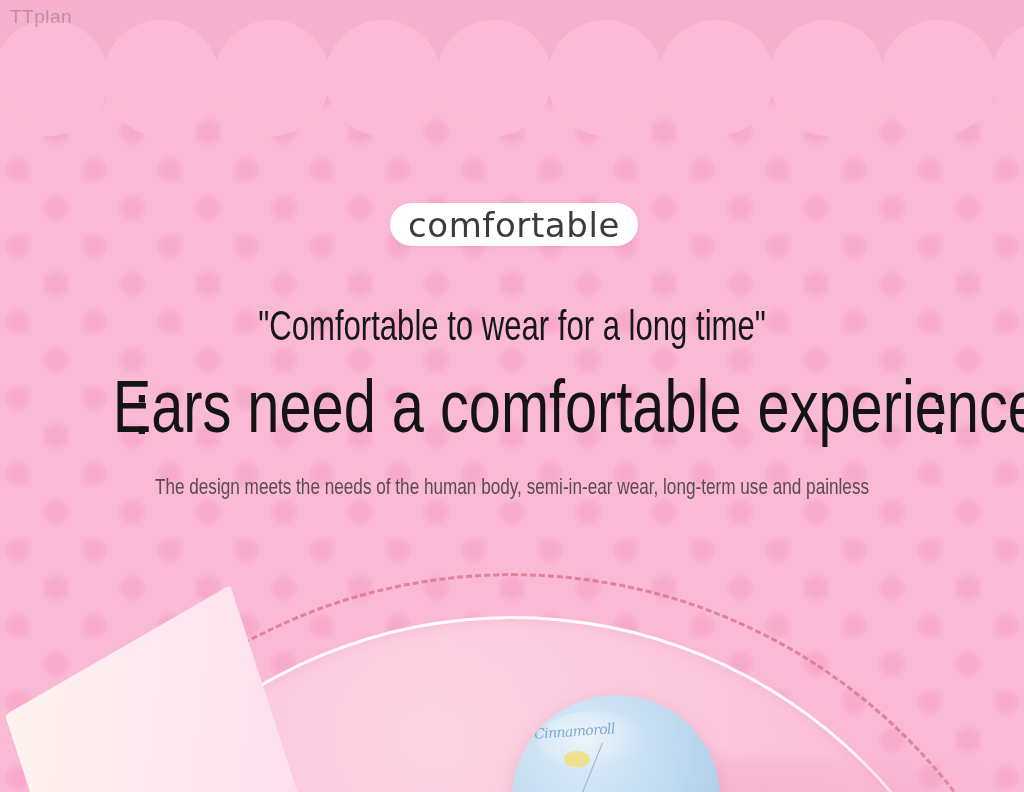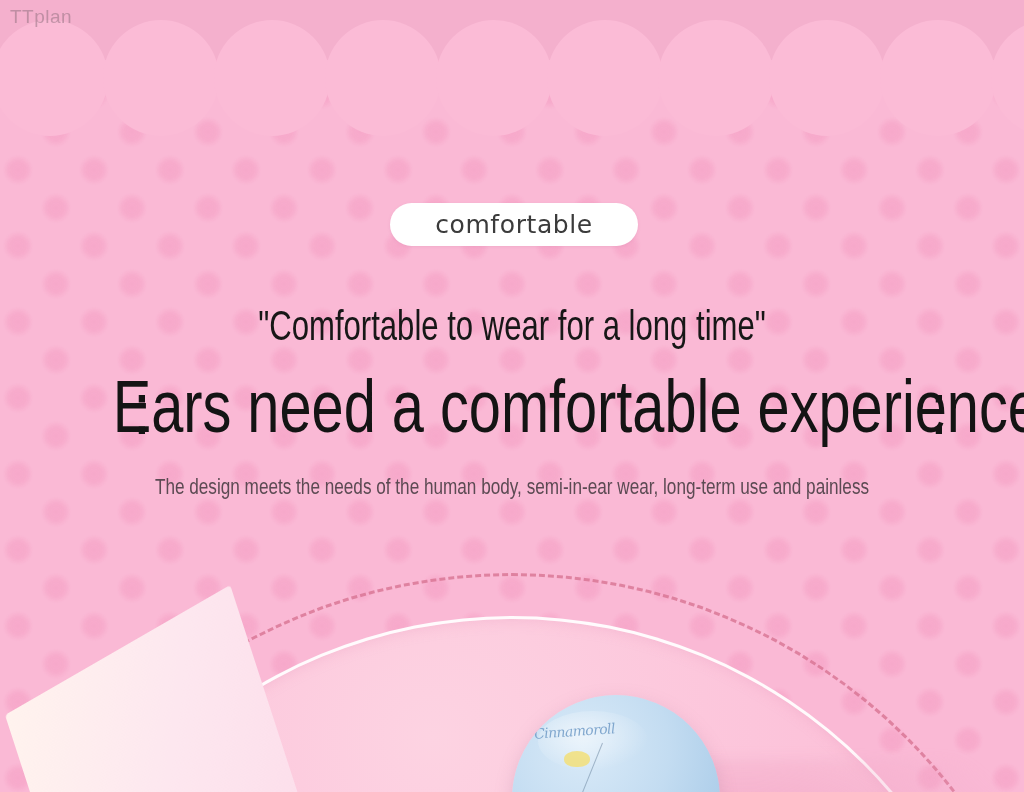--- a/index.html
+++ b/index.html
@@ -76,21 +76,21 @@
     width:248px;
     height:43px;
     background:#ffffff;
     border-radius:22px;
     display:flex;
     align-items:center;
     justify-content:center;
     box-shadow:0 1px 3px rgba(215,130,170,0.25);
   }
   .badge-text {
-    font-size:25px;
+    font-size:34px;
     color:#3b3b3b;
     letter-spacing:0.6px;
     font-family:"DejaVu Sans", sans-serif;
     font-weight:400;
   }
 
   
   .hero {
     position:absolute;
     top:300px;

